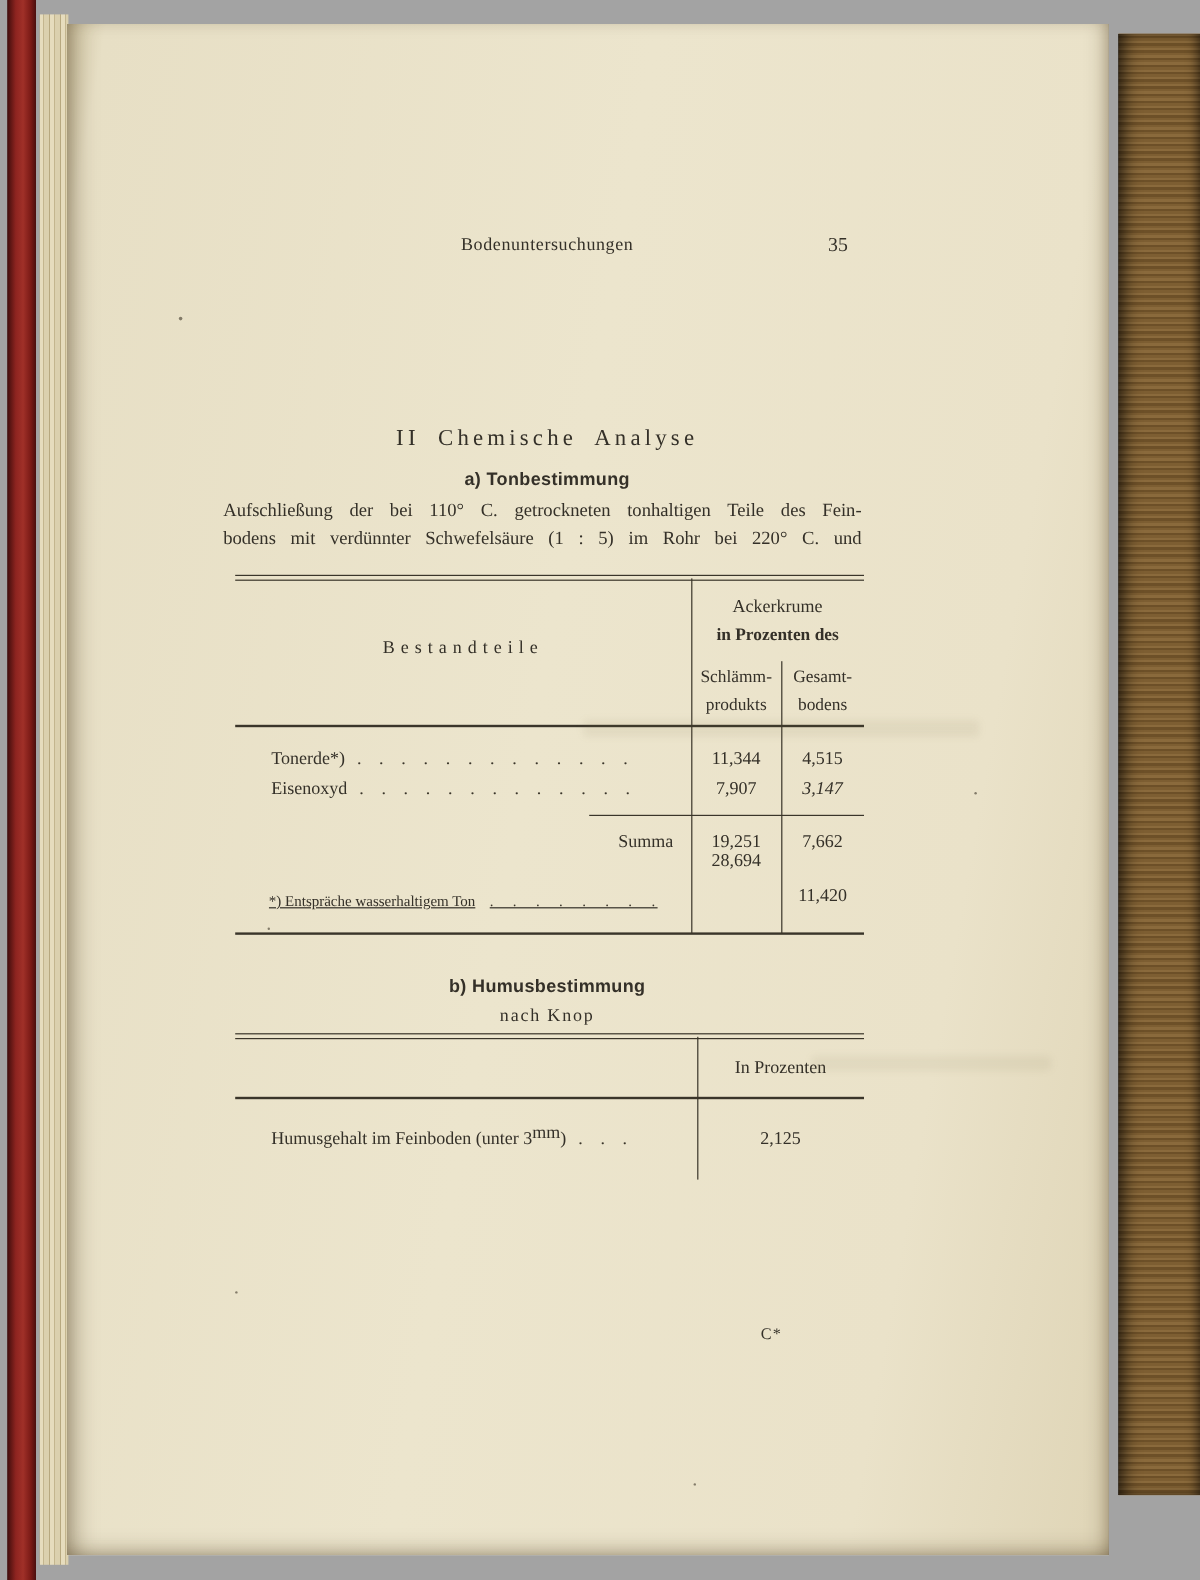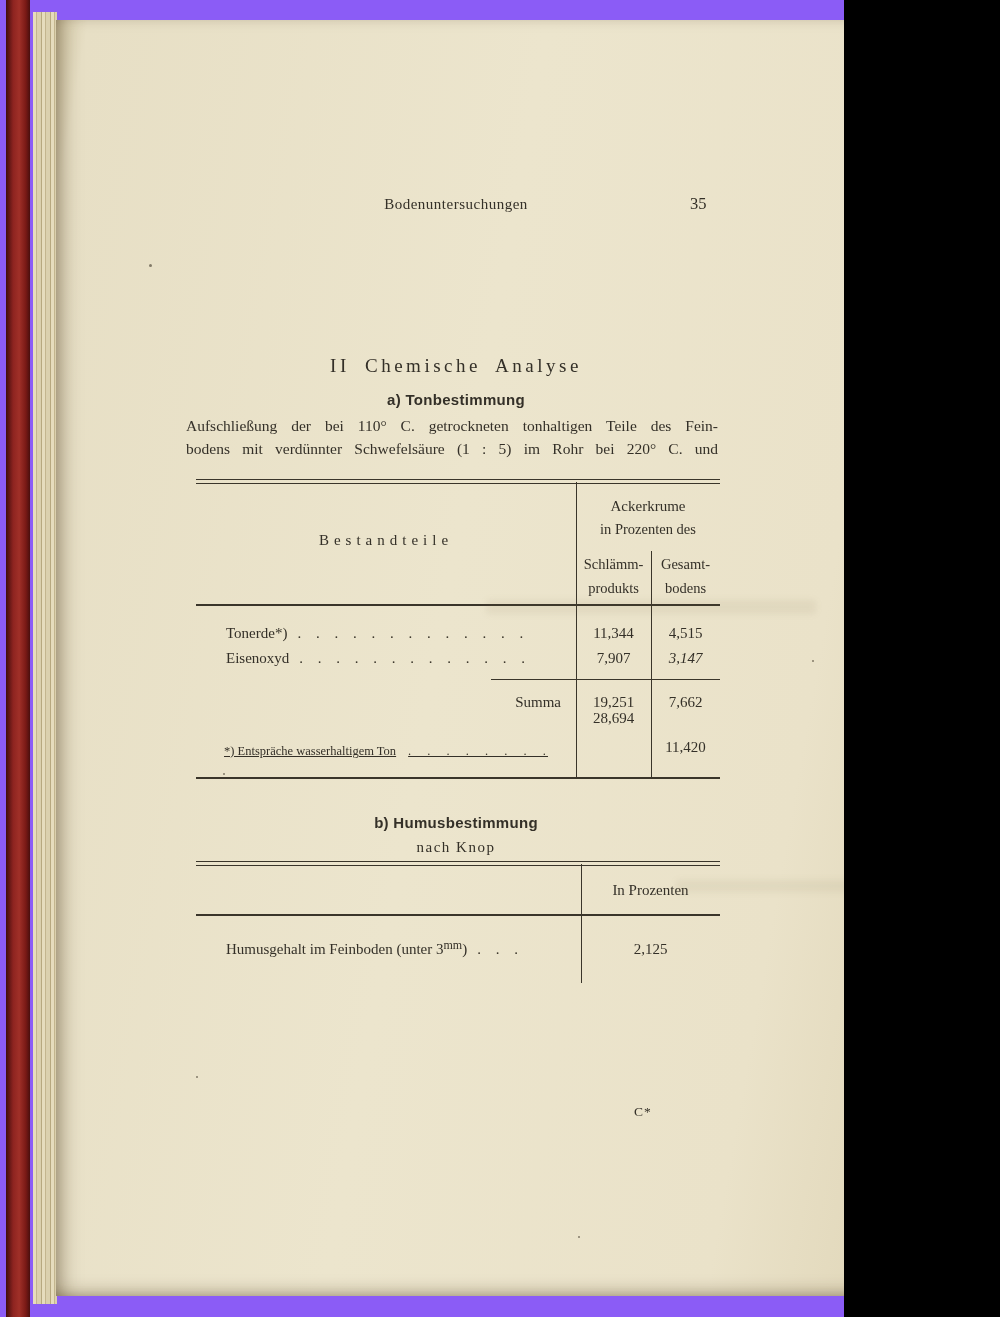--- a/index.html
+++ b/index.html
@@ -1,16 +1,16 @@
 <!DOCTYPE html>
 <html><head>
 <meta charset="utf-8">
 <style>
   html,body{margin:0;padding:0;background:#000;}
-  .scene{position:relative;width:844px;height:1317px;background:#8b5cf6;overflow:hidden;
+  .scene{position:relative;width:1000px;height:1317px;background:#a3a3a3;overflow:hidden;
          font-family:"Liberation Serif","DejaVu Serif",serif;color:#343028;}
   .abs{position:absolute;}
 
   
   .spine-red{position:absolute;left:6px;top:0;width:24px;height:1317px;
     background:linear-gradient(90deg,#3f0d0c 0%,#8e2420 30%,#a03028 55%,#7a1a16 82%,#4a0f0e 100%);}
   .left-edges{position:absolute;left:33px;top:12px;width:24px;height:1292px;
     background:repeating-linear-gradient(90deg,#e6dcbd 0 3px,#c3b58e 3px 4px,#dbd0ae 4px 8px,#b7a87f 8px 9px);}
   .right-stack{position:absolute;left:932px;top:28px;width:68px;height:1218px;
     background:repeating-linear-gradient(180deg,#8a6a3c 0 2px,#6d5028 2px 4px,#7d5e32 4px 6px);
@@ -35,21 +35,21 @@
   .dbl{position:absolute;height:3px;border-top:1.6px solid #3a352a;border-bottom:1.1px solid #3a352a;}
 
   .th{font-size:15px;text-align:center;}
   .th-sm{font-size:14.5px;text-align:center;}
   .spaced{letter-spacing:5px;}
   .cell{font-size:15px;text-align:center;}
   .rowlabel{font-size:15px;white-space:nowrap;overflow:hidden;}
   .dots{letter-spacing:2px;word-spacing:7px;margin-left:10px;color:#3a352a;}
   .fn{font-size:12.5px;white-space:nowrap;overflow:hidden;}
   .fn .dots{word-spacing:9px;margin-left:12px;}
-  .sup{font-size:12px;position:relative;top:-5px;}
+  .sup{font-size:15px;position:relative;top:-5px;}
   .sig{font-size:13.5px;letter-spacing:1px;}
 
   .speck{position:absolute;width:3px;height:3px;border-radius:50%;background:rgba(45,38,25,.55);}
   .smudge{position:absolute;background:rgba(120,105,70,.08);filter:blur(3px);border-radius:4px;}
 </style>
 </head>
 <body>
 
 <div class="scene">
 
@@ -66,21 +66,21 @@
     <div class="abs sec-title" style="left:145px;top:335px;width:510px;">II Chemische Analyse</div>
 
     <div class="abs para just" style="left:130px;top:395px;width:532px;">Aufschließung der bei 110° C. getrockneten tonhaltigen Teile des Fein-</div>
     <div class="abs para just" style="left:130px;top:418px;width:532px;">bodens mit verdünnter Schwefelsäure (1 : 5) im Rohr bei 220° C. und</div>
 
     <div class="dbl" style="left:140px;top:459px;width:524px;"></div>
     <div class="t-rule" style="left:520px;top:462px;width:1.3px;height:296px;"></div>
     <div class="t-rule" style="left:595px;top:531px;width:1.2px;height:227px;"></div>
 
     <div class="abs th" style="left:521px;top:478px;width:142px;">Ackerkrume</div>
-    <div class="abs th-sm" style="left:521px;top:501px;width:142px;">in Prozenten des</div>
+    <div class="abs th-sm" style="left:521px;top:501px;width:142px;font-weight:bold;">in Prozenten des</div>
 
     <div class="abs th spaced" style="left:140px;top:512px;width:380px;text-align:center;">Bestandteile</div>
 
     <div class="abs th-sm" style="left:521px;top:536px;width:73px;">Schlämm-</div>
     <div class="abs th-sm" style="left:521px;top:560px;width:73px;">produkts</div>
     <div class="abs th-sm" style="left:596px;top:536px;width:67px;">Gesamt-</div>
     <div class="abs th-sm" style="left:596px;top:560px;width:67px;">bodens</div>
 
     <div class="t-rule" style="left:140px;top:584px;width:524px;height:1.8px;"></div>
 

